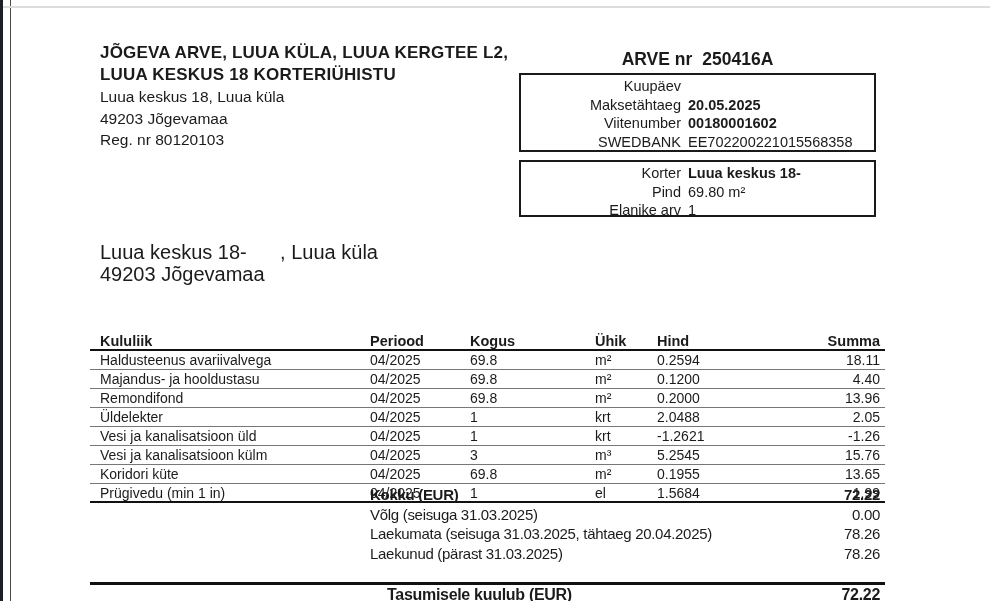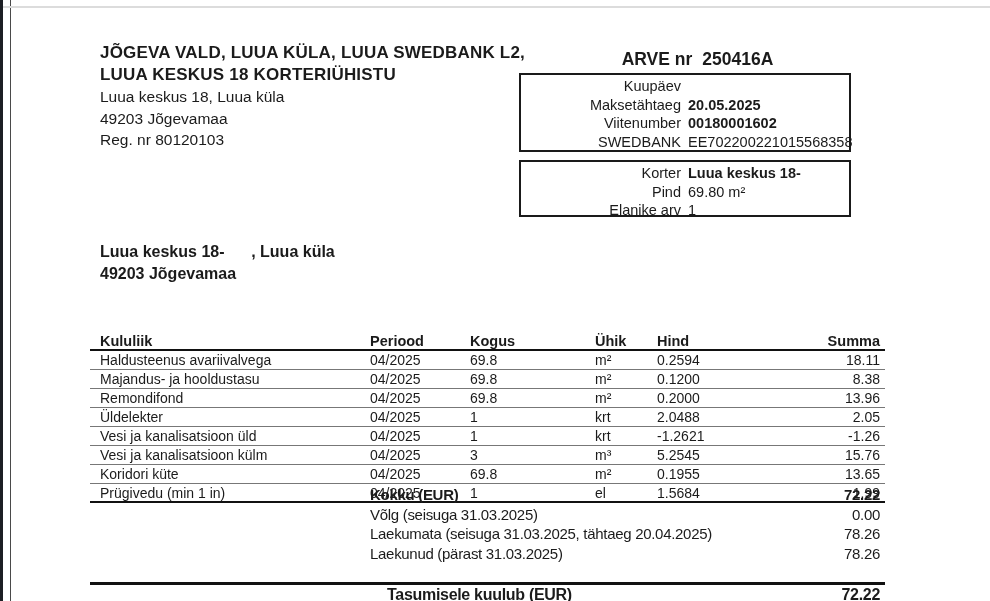--- a/index.html
+++ b/index.html
@@ -25,35 +25,35 @@
 
   
   .inv-title {
     position: absolute; left: 519px; top: 49px; width: 357px;
     text-align: center; font-size: 17.5px; font-weight: bold;
   }
   .inv-title .num { margin-left: 10px; }
 
   
   .info-box {
-    position: absolute; left: 519px; width: 332px;
+    position: absolute; left: 519px; width: 357px;
     border: 2px solid #1a1a1a; background: #fff;
     padding-top: 2px;
   }
   .box-details { top: 73px; height: 79px; }
   .box-apartment { top: 160px; height: 57px; }
   .info-row {
     display: grid; grid-template-columns: 160px 1fr; column-gap: 7px;
     font-size: 14.5px; line-height: 18.6px;
   }
   .info-row .lbl { text-align: right; }
   .info-row .val { text-align: left; white-space: pre; }
 
   
-  .recipient { position: absolute; left: 100px; top: 241px; font-size: 16px; font-weight: bold; line-height: 22px; }
+  .recipient { position: absolute; left: 100px; top: 241px; font-size: 20px; font-weight: normal; line-height: 22px; }
   .recipient div { white-space: pre; }
 
   
   .cost-table { position: absolute; left: 90px; top: 330px; width: 795px; }
   .trow {
     display: grid;
     grid-template-columns: 280px 100px 117px 70px 113px 115px;
     font-size: 14px;
     align-items: end;
   }
@@ -87,21 +87,21 @@
   .total-row .tv { grid-column: 3; text-align: right; padding-right: 5px; }
 </style>
 </head>
 <body>
 
 <div class="edge-bar"></div>
 <div class="edge-line"></div>
 <div class="top-line"></div>
 
 <div class="sender">
-  <div class="name">JÕGEVA VALD, LUUA KÜLA, LUUA SWEDBANK L2,</div>
+  <div class="name">JÕGEVA ARVE, LUUA KÜLA, LUUA KERGTEE L2,</div>
   <div class="name">LUUA KESKUS 18 KORTERIÜHISTU</div>
   <div class="addr">Luua keskus 18, Luua küla</div>
   <div class="addr">49203 Jõgevamaa</div>
   <div class="addr">Reg. nr 80120103</div>
 </div>
 
 <div class="inv-title">
   <span>ARVE nr</span><span class="num">250416A</span>
 </div>
 
@@ -160,21 +160,21 @@
       <span class="c4">m²</span>
       <span class="c5">0.2594</span>
       <span class="c6">18.11</span>
     </div>
     <div class="trow">
       <span class="c1">Majandus- ja hooldustasu</span>
       <span class="c2">04/2025</span>
       <span class="c3">69.8</span>
       <span class="c4">m²</span>
       <span class="c5">0.1200</span>
-      <span class="c6">8.38</span>
+      <span class="c6">4.40</span>
     </div>
     <div class="trow">
       <span class="c1">Remondifond</span>
       <span class="c2">04/2025</span>
       <span class="c3">69.8</span>
       <span class="c4">m²</span>
       <span class="c5">0.2000</span>
       <span class="c6">13.96</span>
     </div>
     <div class="trow">

